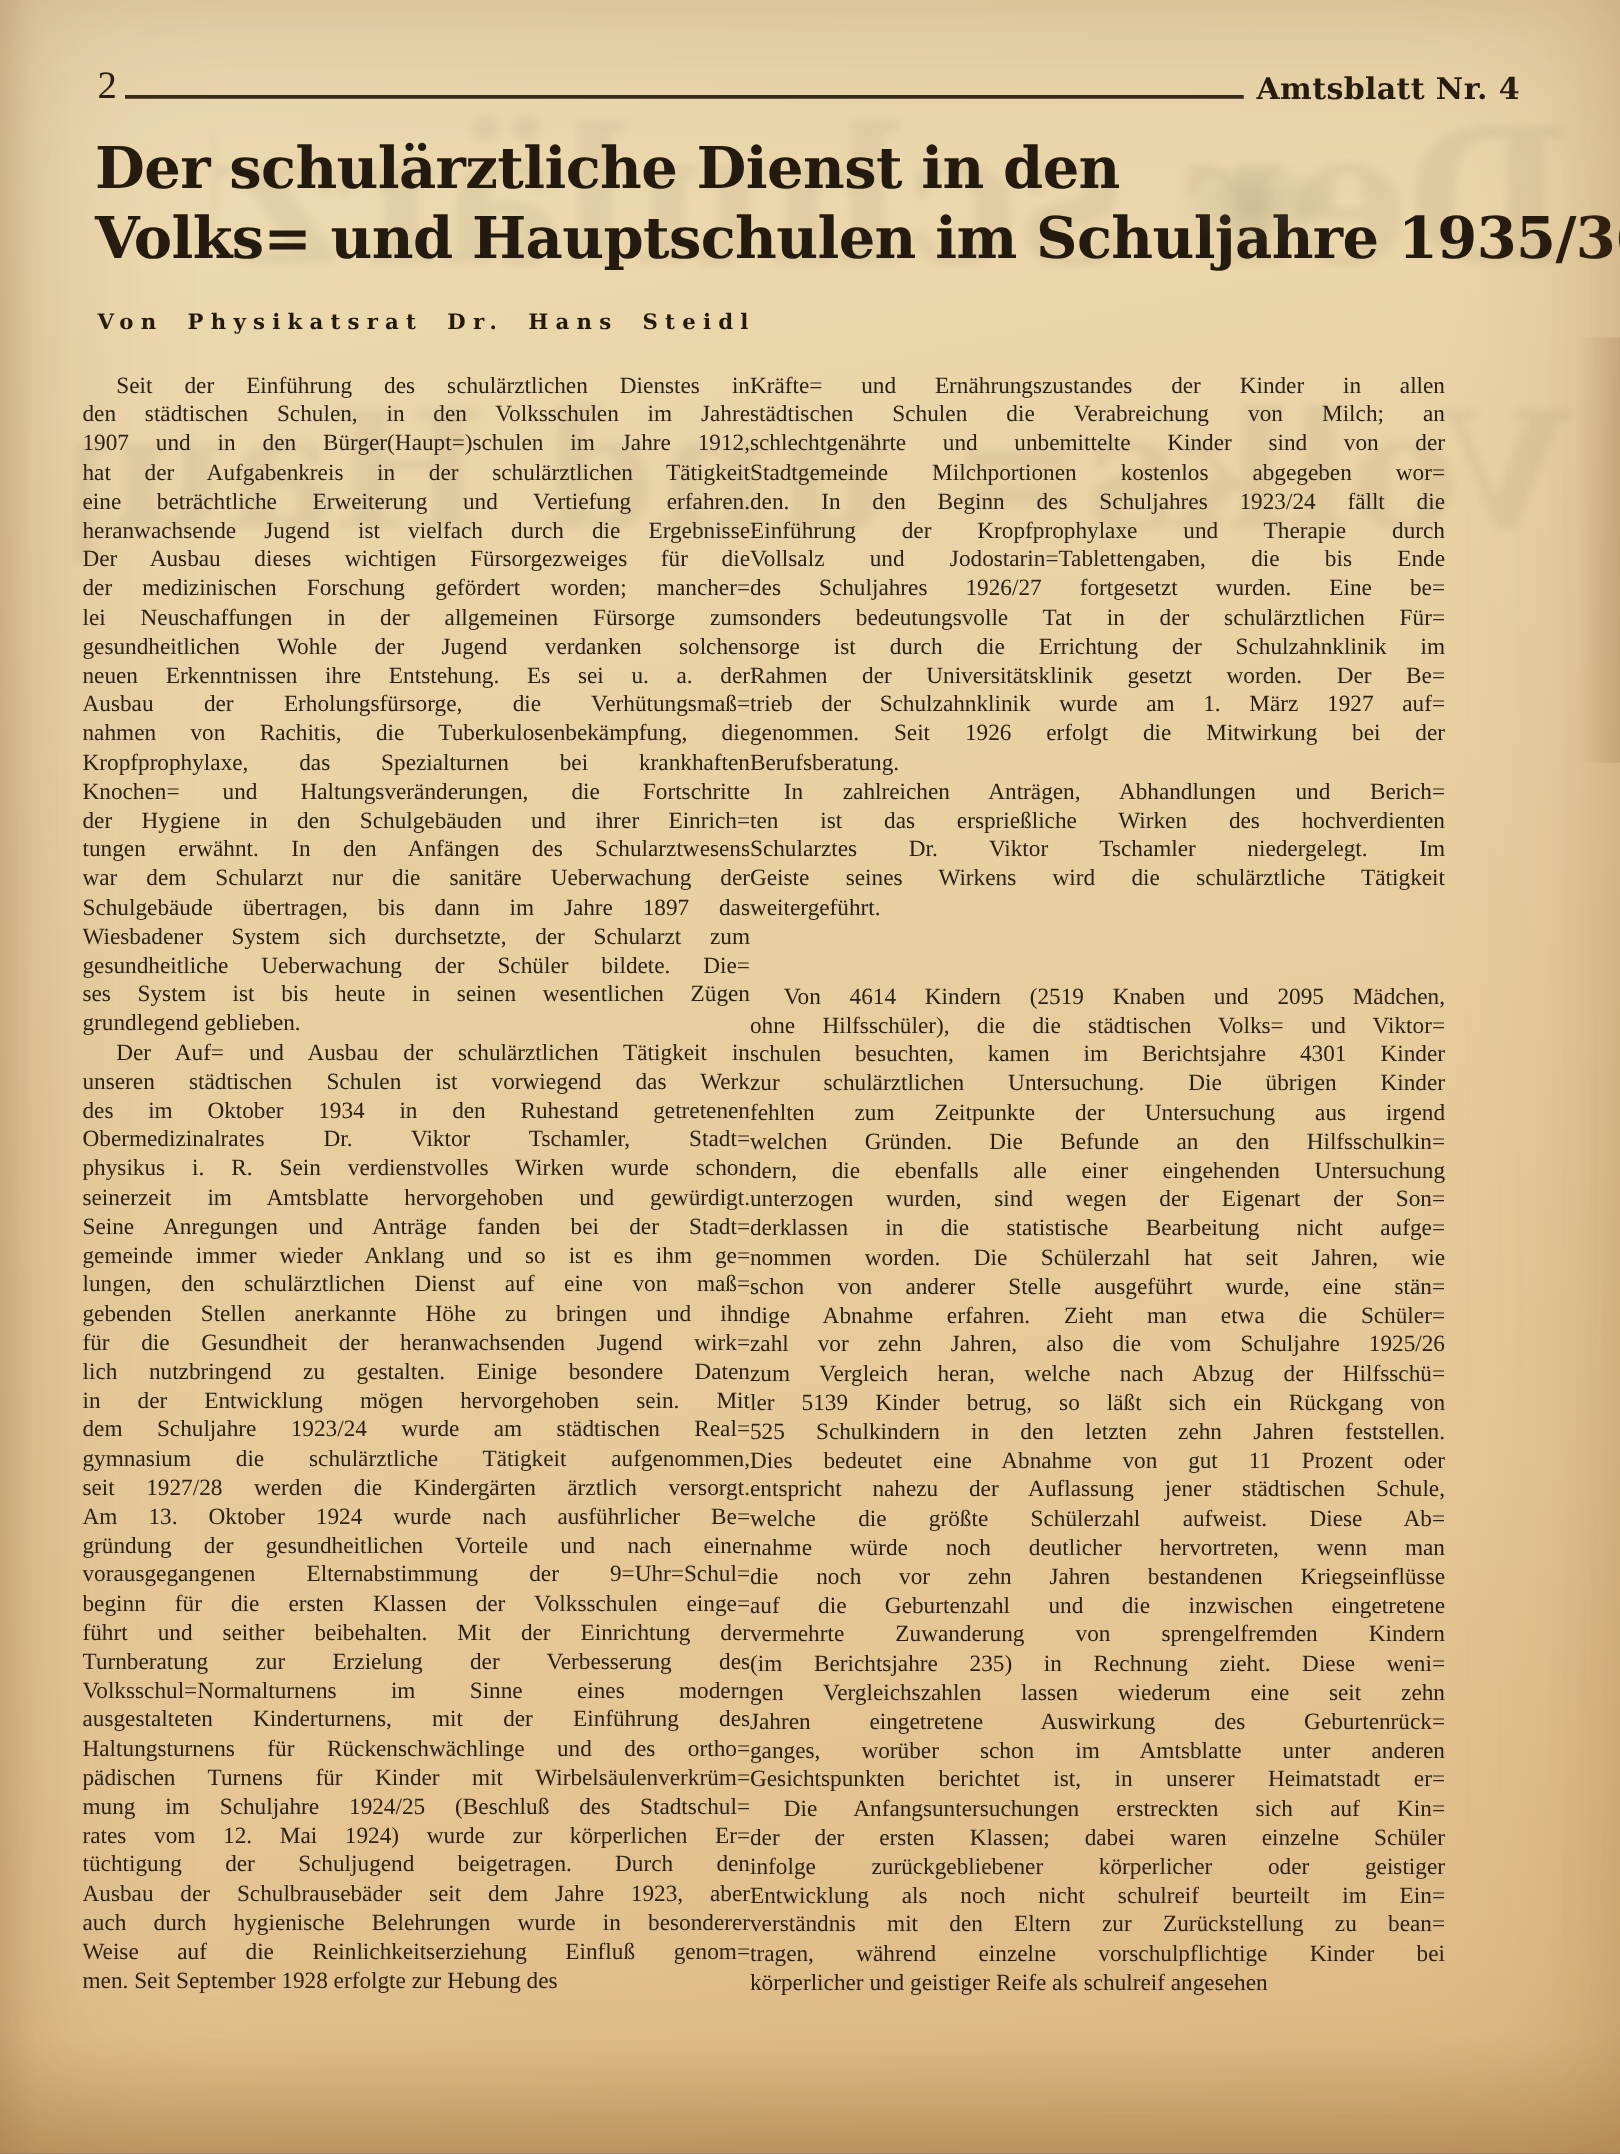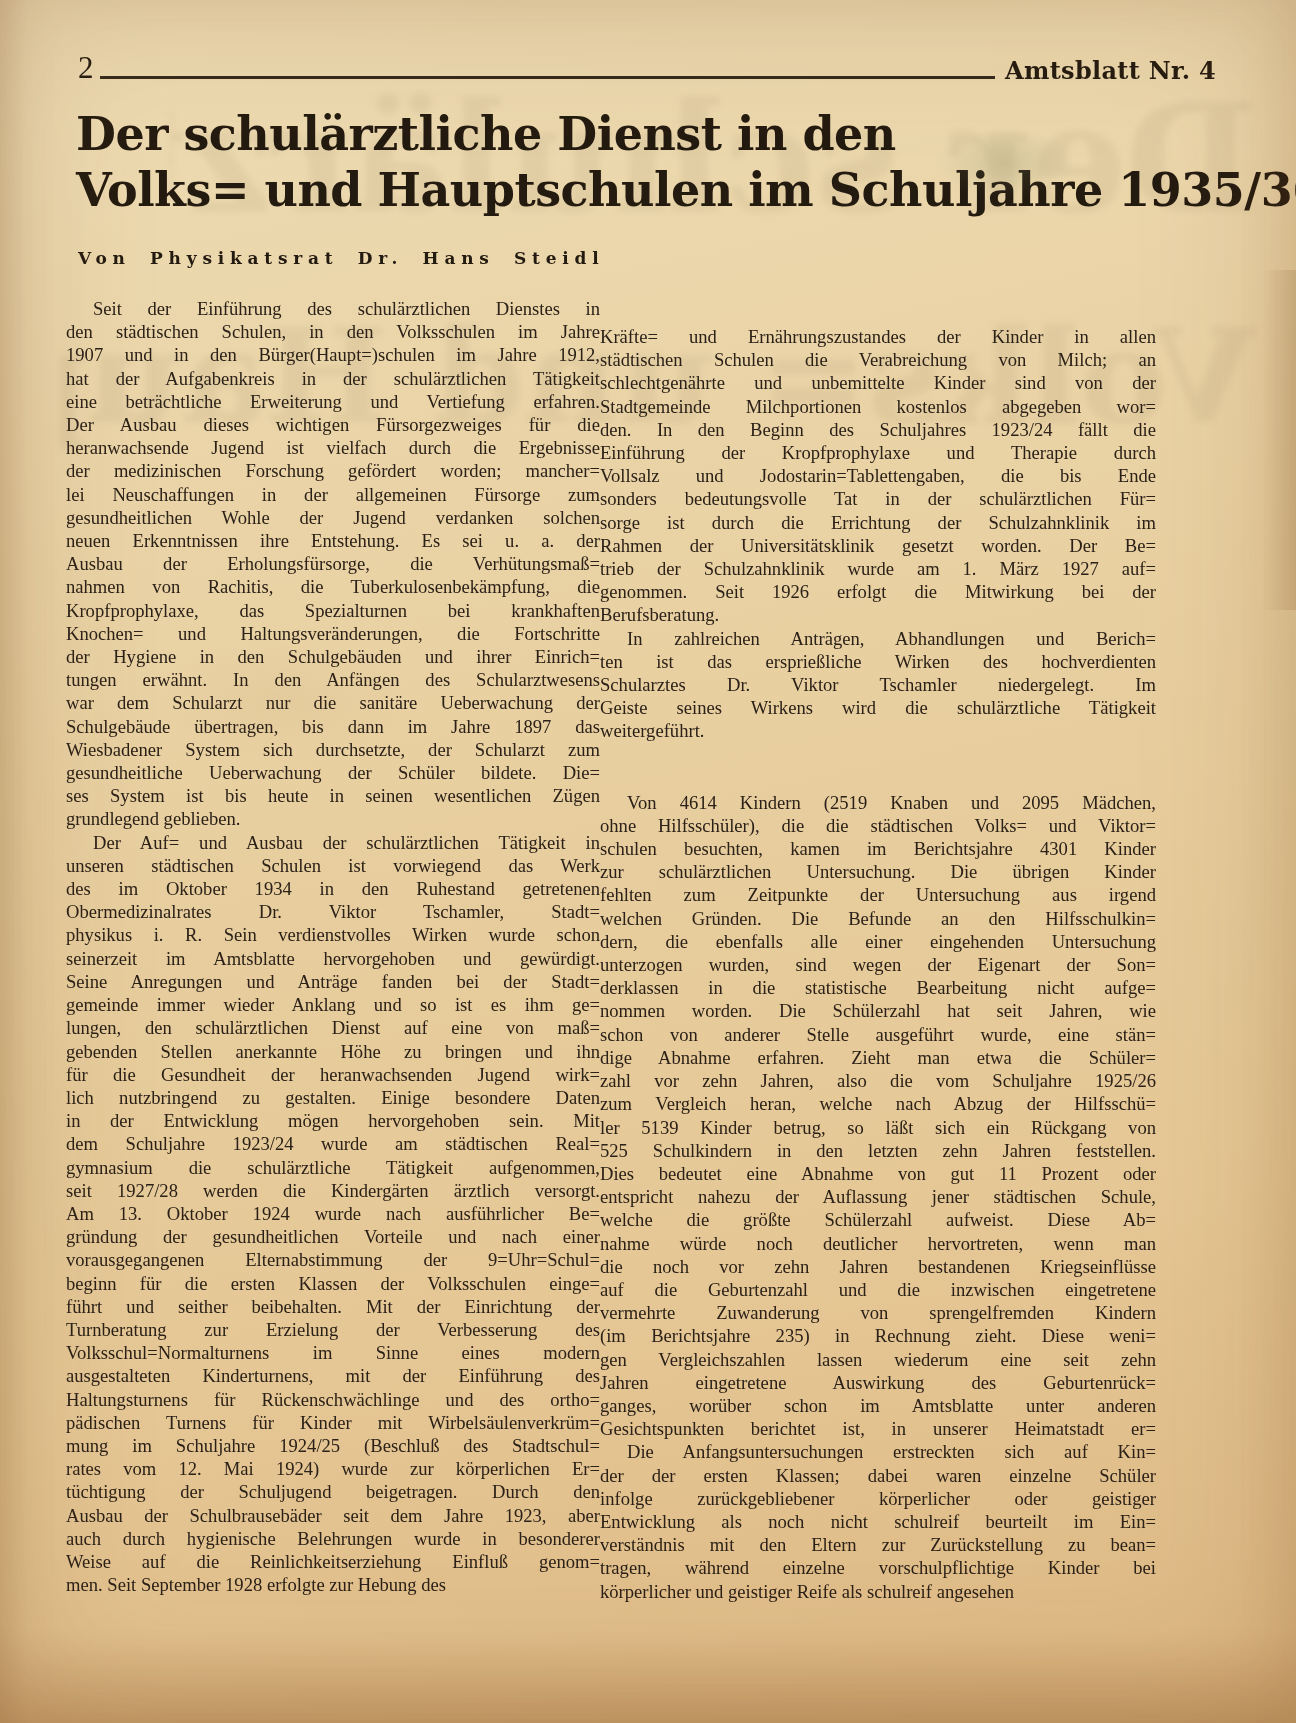--- a/index.html
+++ b/index.html
@@ -41,21 +41,21 @@
   
   .article-title{position:absolute; left:76px; top:106px; margin:0; font-family:"DejaVu Serif",serif;
     font-weight:700; color:var(--ink-dark); line-height:1.22; letter-spacing:-.5px; white-space:nowrap;}
   .title-line{display:block; font-size:46px;}
   .byline{position:absolute; left:78px; top:248px; font-family:"DejaVu Serif",serif; font-weight:700;
     font-size:17px; letter-spacing:.34em; word-spacing:.45em; color:var(--ink-dark); white-space:nowrap;}
 
   
   .columns{position:absolute; left:66px; top:297px; width:1138px; display:flex; }
   .col{width:534px;}
-  .col.right{width:556px;margin-top:28px;}
+  .col.right{width:556px;}
   .para{margin:0;}
   .para.gap-before{margin-top:48px;}
   .line{
     font-size:18.6px; line-height:23.2px; color:var(--ink);
     text-align:justify; text-align-last:justify; overflow:hidden; white-space:normal;
   }
   .line.last{text-align-last:left;}
   .para.indent .line:first-child{text-indent:27px;}
 </style>
 </head>
@@ -80,22 +80,22 @@
   <div class="byline">Von Physikatsrat Dr. Hans Steidl</div>
 
   <div class="columns">
     <div class="col left">
         <div class="para indent">
           <div class="line">Seit der Einführung des schulärztlichen Dienstes in</div>
           <div class="line">den städtischen Schulen, in den Volksschulen im Jahre</div>
           <div class="line">1907 und in den Bürger(Haupt=)schulen im Jahre 1912,</div>
           <div class="line">hat der Aufgabenkreis in der schulärztlichen Tätigkeit</div>
           <div class="line">eine beträchtliche Erweiterung und Vertiefung erfahren.</div>
+          <div class="line">heranwachsende Jugend ist vielfach durch die Ergebnisse</div>
           <div class="line">Der Ausbau dieses wichtigen Fürsorgezweiges für die</div>
-          <div class="line">heranwachsende Jugend ist vielfach durch die Ergebnisse</div>
           <div class="line">der medizinischen Forschung gefördert worden; mancher=</div>
           <div class="line">lei Neuschaffungen in der allgemeinen Fürsorge zum</div>
           <div class="line">gesundheitlichen Wohle der Jugend verdanken solchen</div>
           <div class="line">neuen Erkenntnissen ihre Entstehung. Es sei u. a. der</div>
           <div class="line">Ausbau der Erholungsfürsorge, die Verhütungsmaß=</div>
           <div class="line">nahmen von Rachitis, die Tuberkulosenbekämpfung, die</div>
           <div class="line">Kropfprophylaxe, das Spezialturnen bei krankhaften</div>
           <div class="line">Knochen= und Haltungsveränderungen, die Fortschritte</div>
           <div class="line">der Hygiene in den Schulgebäuden und ihrer Einrich=</div>
           <div class="line">tungen erwähnt. In den Anfängen des Schularztwesens</div>
@@ -144,20 +144,21 @@
       </div>
     <div class="col right">
         <div class="para">
           <div class="line">Kräfte= und Ernährungszustandes der Kinder in allen</div>
           <div class="line">städtischen Schulen die Verabreichung von Milch; an</div>
           <div class="line">schlechtgenährte und unbemittelte Kinder sind von der</div>
           <div class="line">Stadtgemeinde Milchportionen kostenlos abgegeben wor=</div>
           <div class="line">den. In den Beginn des Schuljahres 1923/24 fällt die</div>
           <div class="line">Einführung der Kropfprophylaxe und Therapie durch</div>
           <div class="line">Vollsalz und Jodostarin=Tablettengaben, die bis Ende</div>
+          <div class="line">des Schuljahres 1926/27 fortgesetzt wurden. Eine be=</div>
           <div class="line">sonders bedeutungsvolle Tat in der schulärztlichen Für=</div>
           <div class="line">sorge ist durch die Errichtung der Schulzahnklinik im</div>
           <div class="line">Rahmen der Universitätsklinik gesetzt worden. Der Be=</div>
           <div class="line">trieb der Schulzahnklinik wurde am 1. März 1927 auf=</div>
           <div class="line">genommen. Seit 1926 erfolgt die Mitwirkung bei der</div>
           <div class="line last">Berufsberatung.</div>
         </div>
         <div class="para indent">
           <div class="line">In zahlreichen Anträgen, Abhandlungen und Berich=</div>
           <div class="line">ten ist das ersprießliche Wirken des hochverdienten</div>

